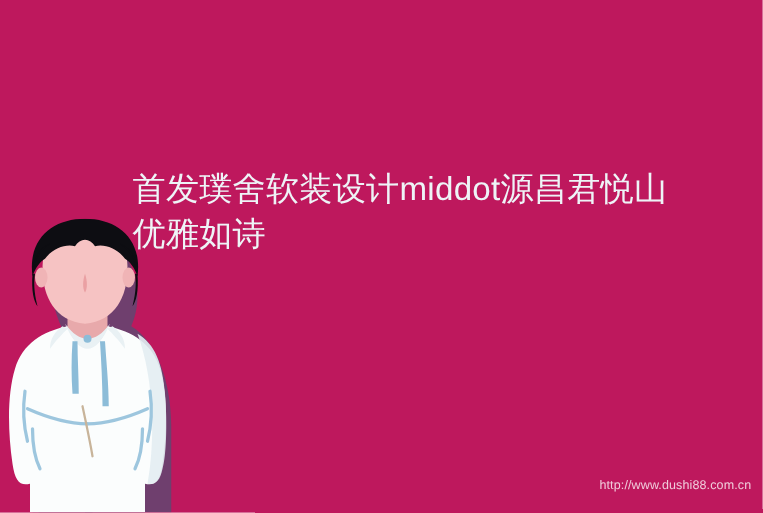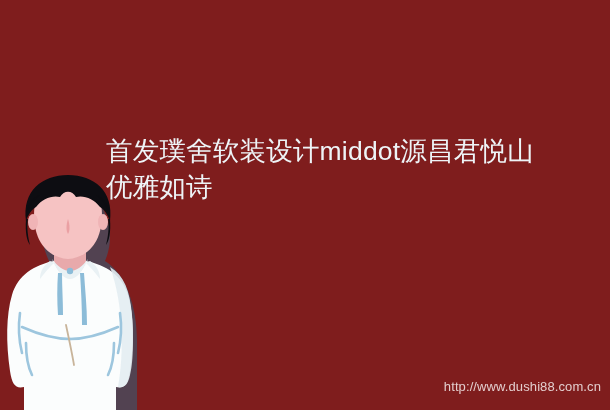--- a/index.html
+++ b/index.html
@@ -9,21 +9,21 @@
   body {
     width: 610px;
     height: 410px;
     overflow: hidden;
     font-family: "Liberation Sans", sans-serif;
   }
   #banner {
     position: relative;
     width: 610px;
     height: 410px;
-    background: #7f1d1d;
+    background: #be185d;
     overflow: hidden;
   }
 
   
   #title {
     position: absolute;
     left: 106px;
     top: 133px;
     width: 450px;
     color: #eef4f7;
@@ -34,21 +34,21 @@
     white-space: normal;
     word-break: break-all;
   }
 
   
   #watermark {
     position: absolute;
     right: 9px;
     bottom: 16px;
     color: rgba(255,255,255,0.78);
-    font-size: 13px;
+    font-size: 10px;
     letter-spacing: 0.1px;
     font-family: "Liberation Sans", sans-serif;
     white-space: nowrap;
   }
 
   
   #illustration {
     position: absolute;
     left: 0px;
     top: 175px;

